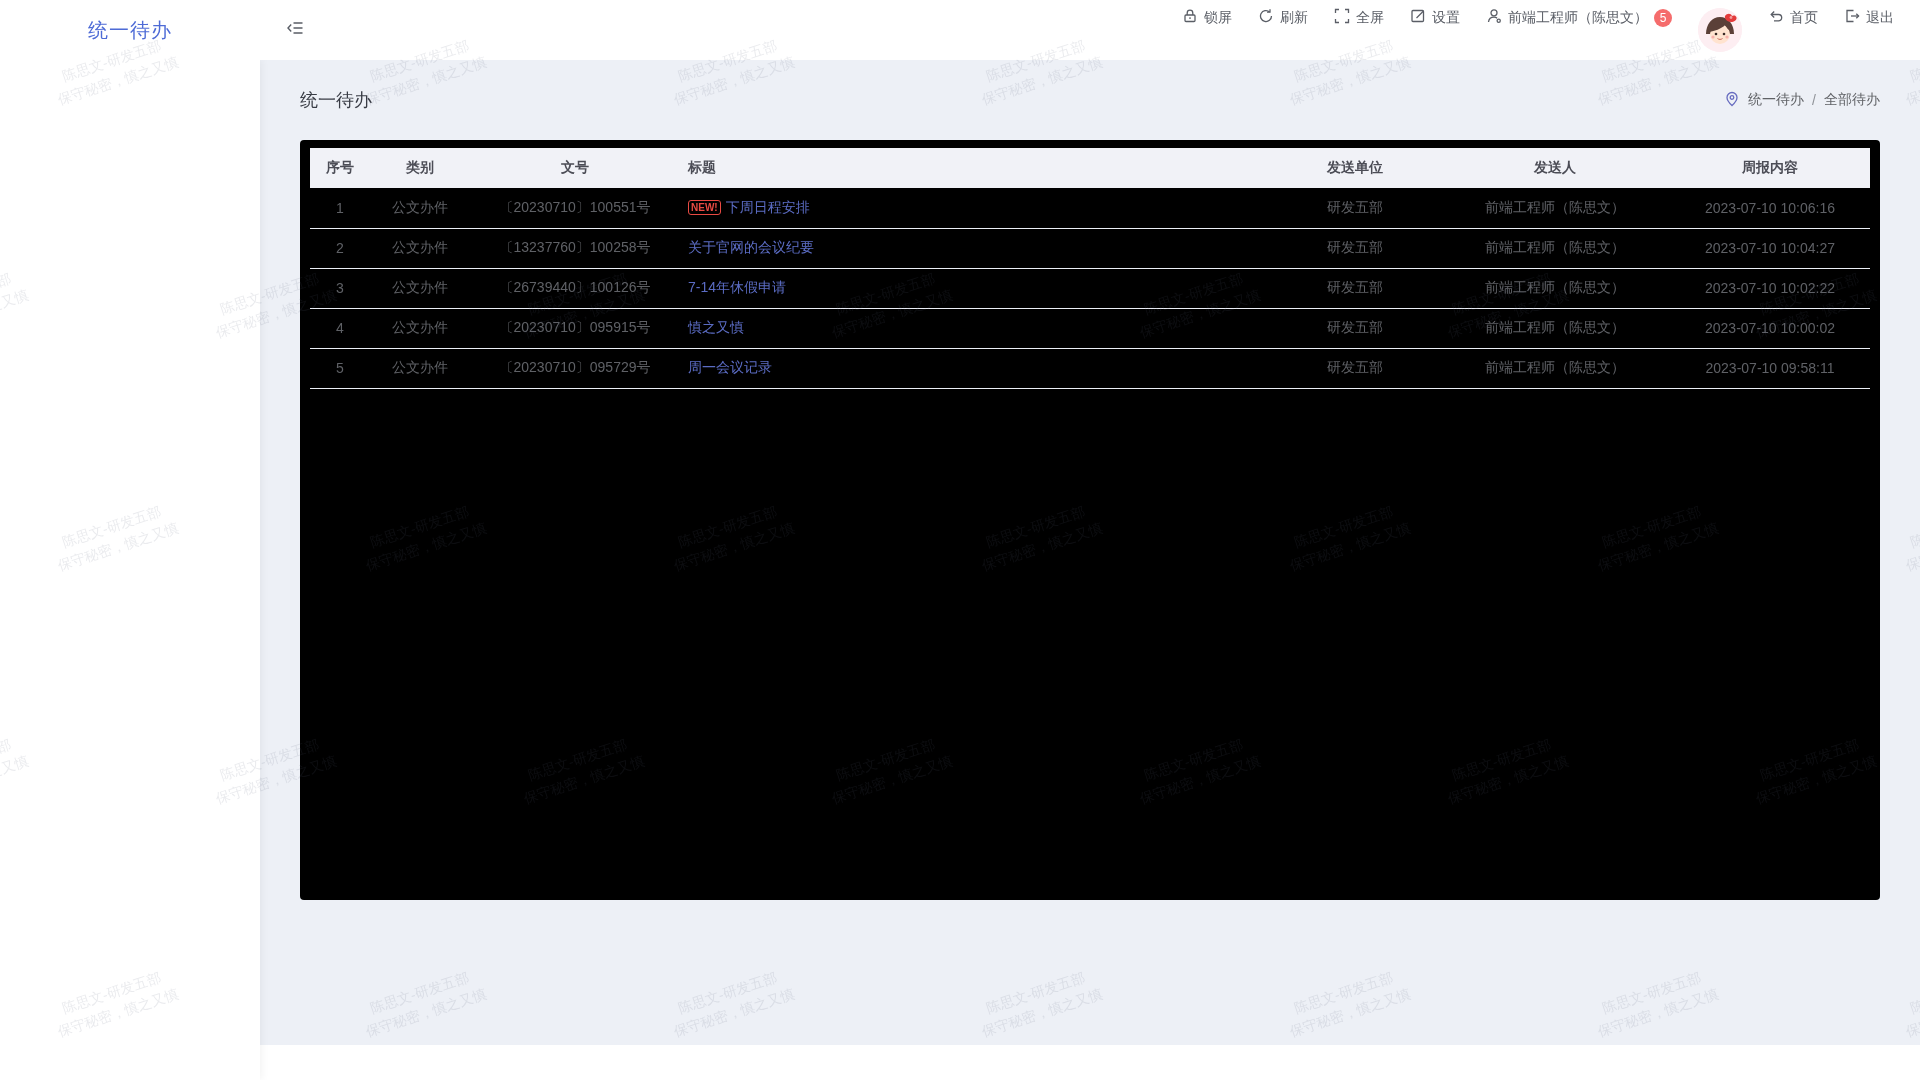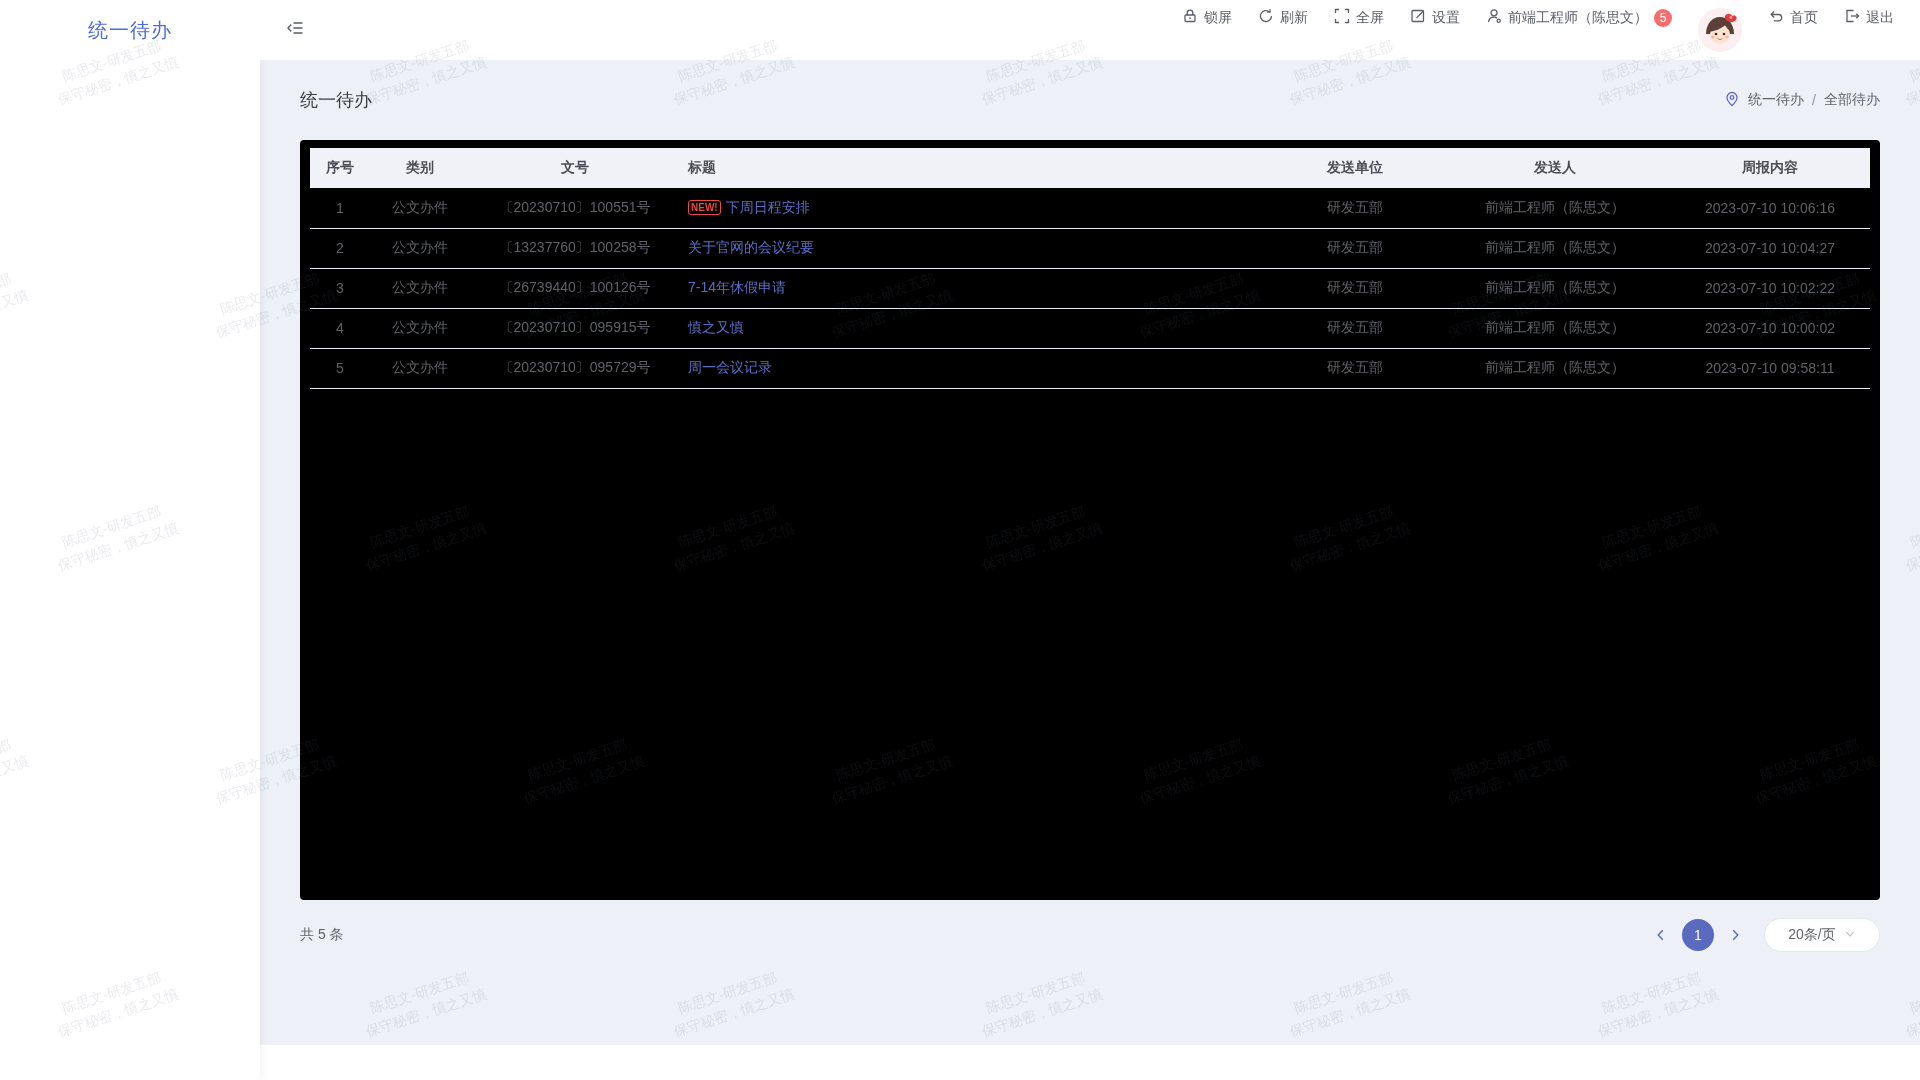--- a/index.html
+++ b/index.html
@@ -242,44 +242,20 @@
             <td>〔20230710〕095729号</td>
             <td><a class="doc-link">周一会议记录</a></td>
             <td>研发五部</td>
             <td>前端工程师（陈思文）</td>
             <td>2023-07-10 09:58:11</td>
           </tr>
         </tbody>
     </table>
   </div>
 
-  <div class="pager-row">
-    <span class="total-text">共 5 条</span>
-    <div class="pager-controls">
-      <span class="pg-arrow">
-        <svg width="14" height="14" viewBox="0 0 16 16" fill="none" stroke-width="1.6">
-            <path d="M10 2.5 4.8 8l5.2 5.5"></path>
-          </svg>
-      </span>
-      <span class="pg-page">1</span>
-      <span class="pg-arrow">
-        <svg width="14" height="14" viewBox="0 0 16 16" fill="none" stroke-width="1.6">
-            <path d="M6 2.5 11.2 8 6 13.5"></path>
-          </svg>
-      </span>
-      <span class="page-size-select">
-        <span>20条/页</span>
-        <span>
-          <svg width="12" height="12" viewBox="0 0 16 16" fill="none" stroke-width="1.6">
-              <path d="M3 5.5 8 10.5l5-5"></path>
-            </svg>
-        </span>
-      </span>
-    </div>
-  </div>
 </div>
 
 <div id="watermark-layer">
     <div class="wm-tile" style="left: 30px; top: 50px;">
       <div>陈思文-研发五部</div>
       <div>保守秘密，慎之又慎</div>
     </div>
     <div class="wm-tile" style="left: 338px; top: 50px;">
       <div>陈思文-研发五部</div>
       <div>保守秘密，慎之又慎</div>

